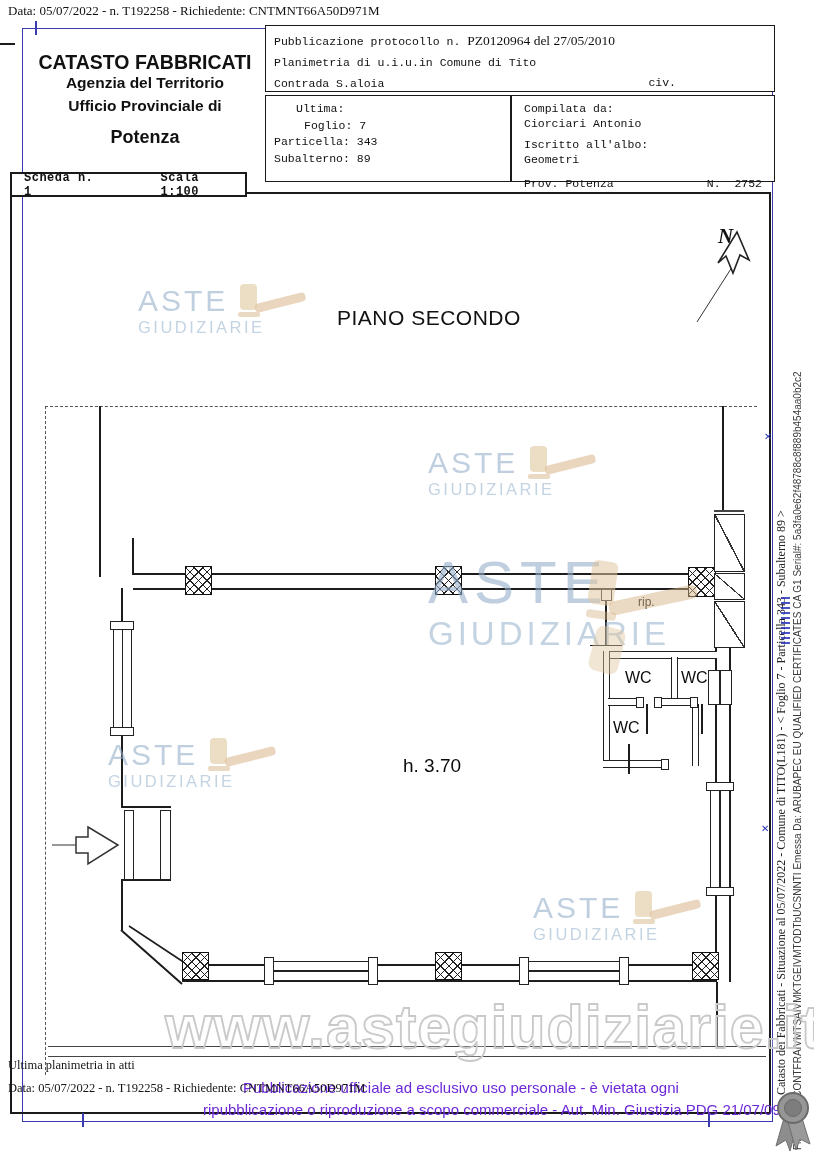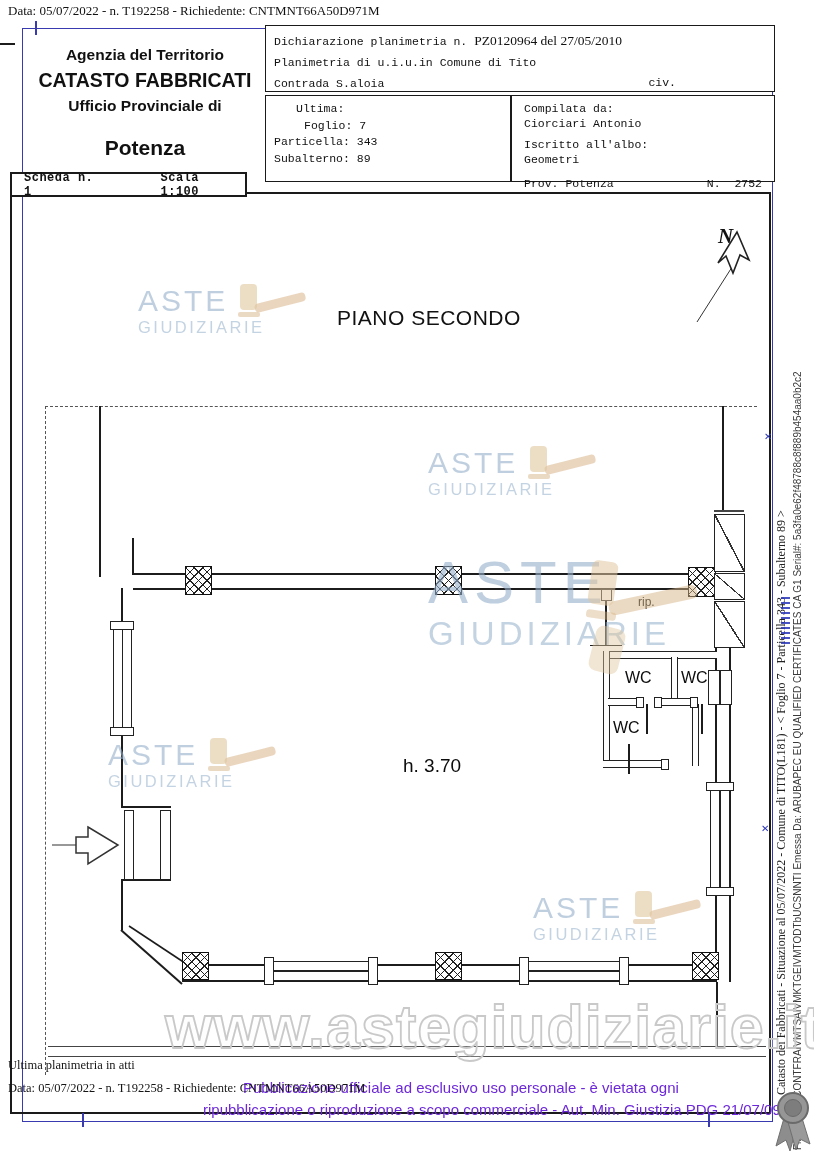--- a/index.html
+++ b/index.html
@@ -70,29 +70,29 @@
   <div class="abs bluetick" style="left:708px;top:1113px;width:2px;height:14px"></div>
   <div class="abs line" style="left:0;top:43px;width:15px;height:2px"></div>
   <div class="abs draw-frame"></div>
 
   <div class="abs scheda-box mono">
     <span style="padding-left:12px">Scheda n. 1</span>
     <span style="padding-left:52px">Scala 1:100</span>
   </div>
 
   <div class="abs sans" style="left:28px;top:46px;width:234px;text-align:center;font-weight:bold;z-index:3">
+    <div style="font-size:19.5px;margin-top:5px">CATASTO FABBRICATI</div>
     <div style="font-size:15.5px">Agenzia del Territorio</div>
-    <div style="font-size:19.5px;margin-top:5px">CATASTO FABBRICATI</div>
     <div style="font-size:15.5px;margin-top:5px">Ufficio Provinciale di</div>
-    <div style="font-size:21px;margin-top:21px">Potenza</div>
+    <div style="font-size:18px;margin-top:12px">Potenza</div>
   </div>
 
   <div class="abs hdr-box mono" style="left:265px;top:25px;width:510px;height:67px;padding:4px 8px;box-sizing:border-box;line-height:21px">
     <div>
-      <span>Dichiarazione planimetria n.</span>
+      <span>Pubblicazione protocollo n.</span>
       <span class="serif" style="font-size:13.5px">PZ0120964 del  27/05/2010</span>
     </div>
     <div>Planimetria di u.i.u.in Comune di Tito</div>
     <div>Contrada S.aloia</div>
     <span class="abs" style="right:98px;top:46px">civ.</span>
   </div>
 
   <div class="abs hdr-box mono" style="left:265px;top:95px;width:246px;height:87px;padding:5px 8px;box-sizing:border-box;line-height:16.5px">
     <div style="padding-left:22px">Ultima:</div>
     <div style="padding-left:30px">Foglio: 7</div>

